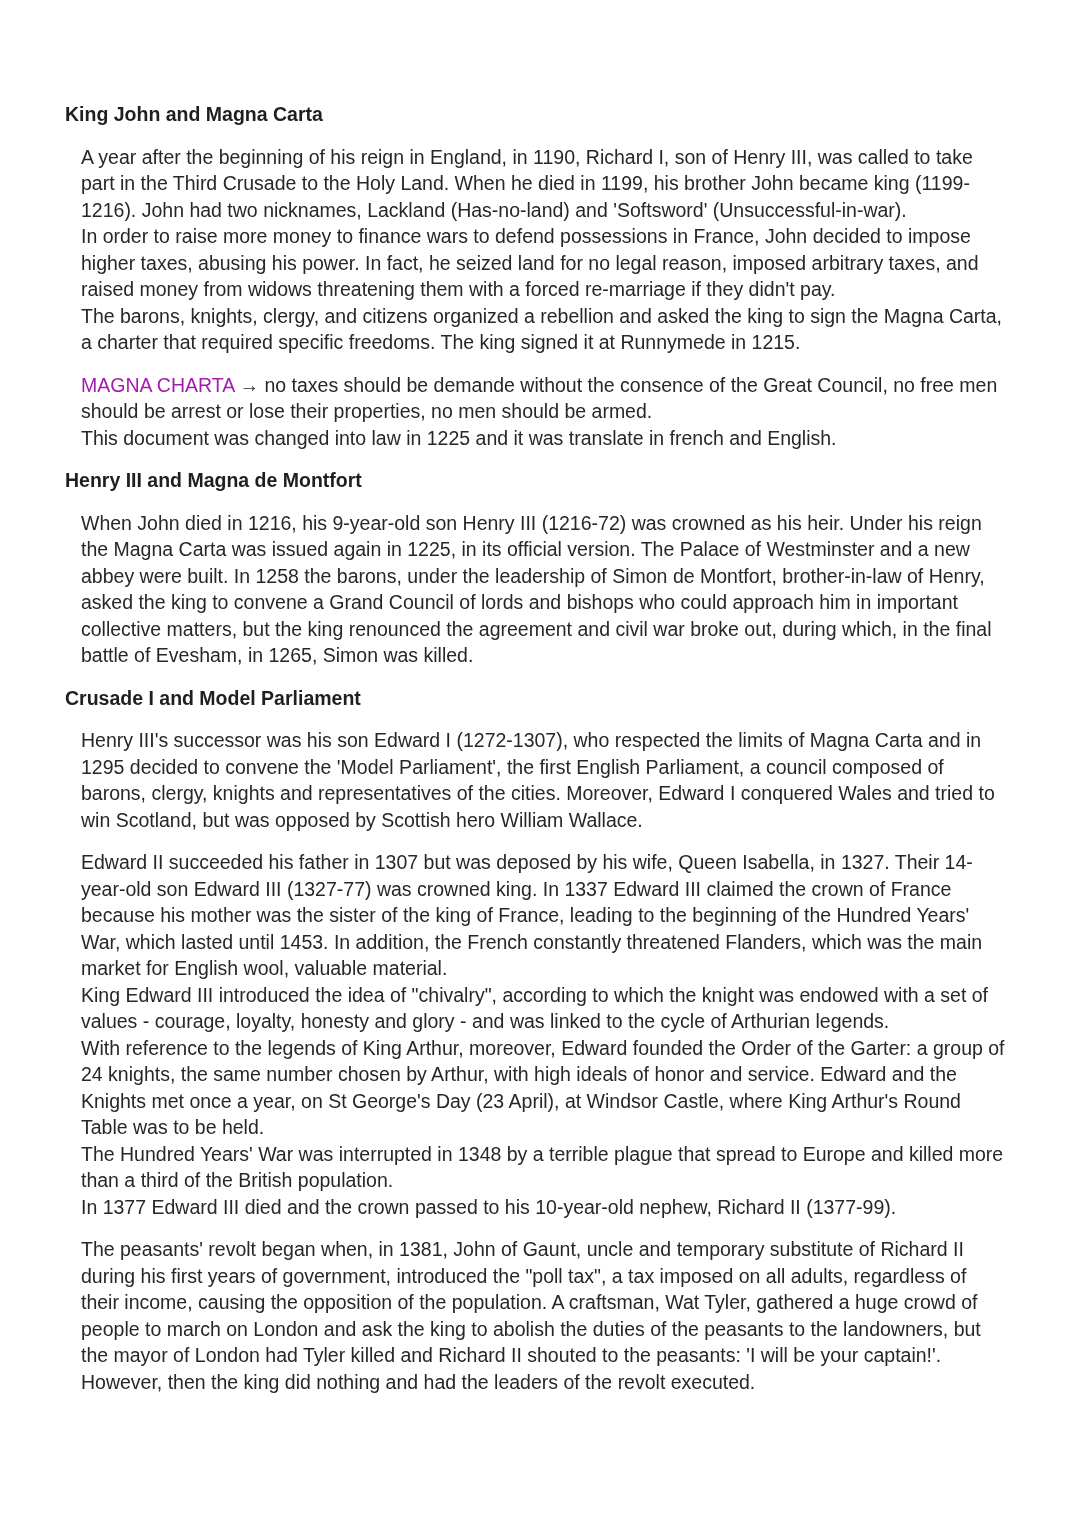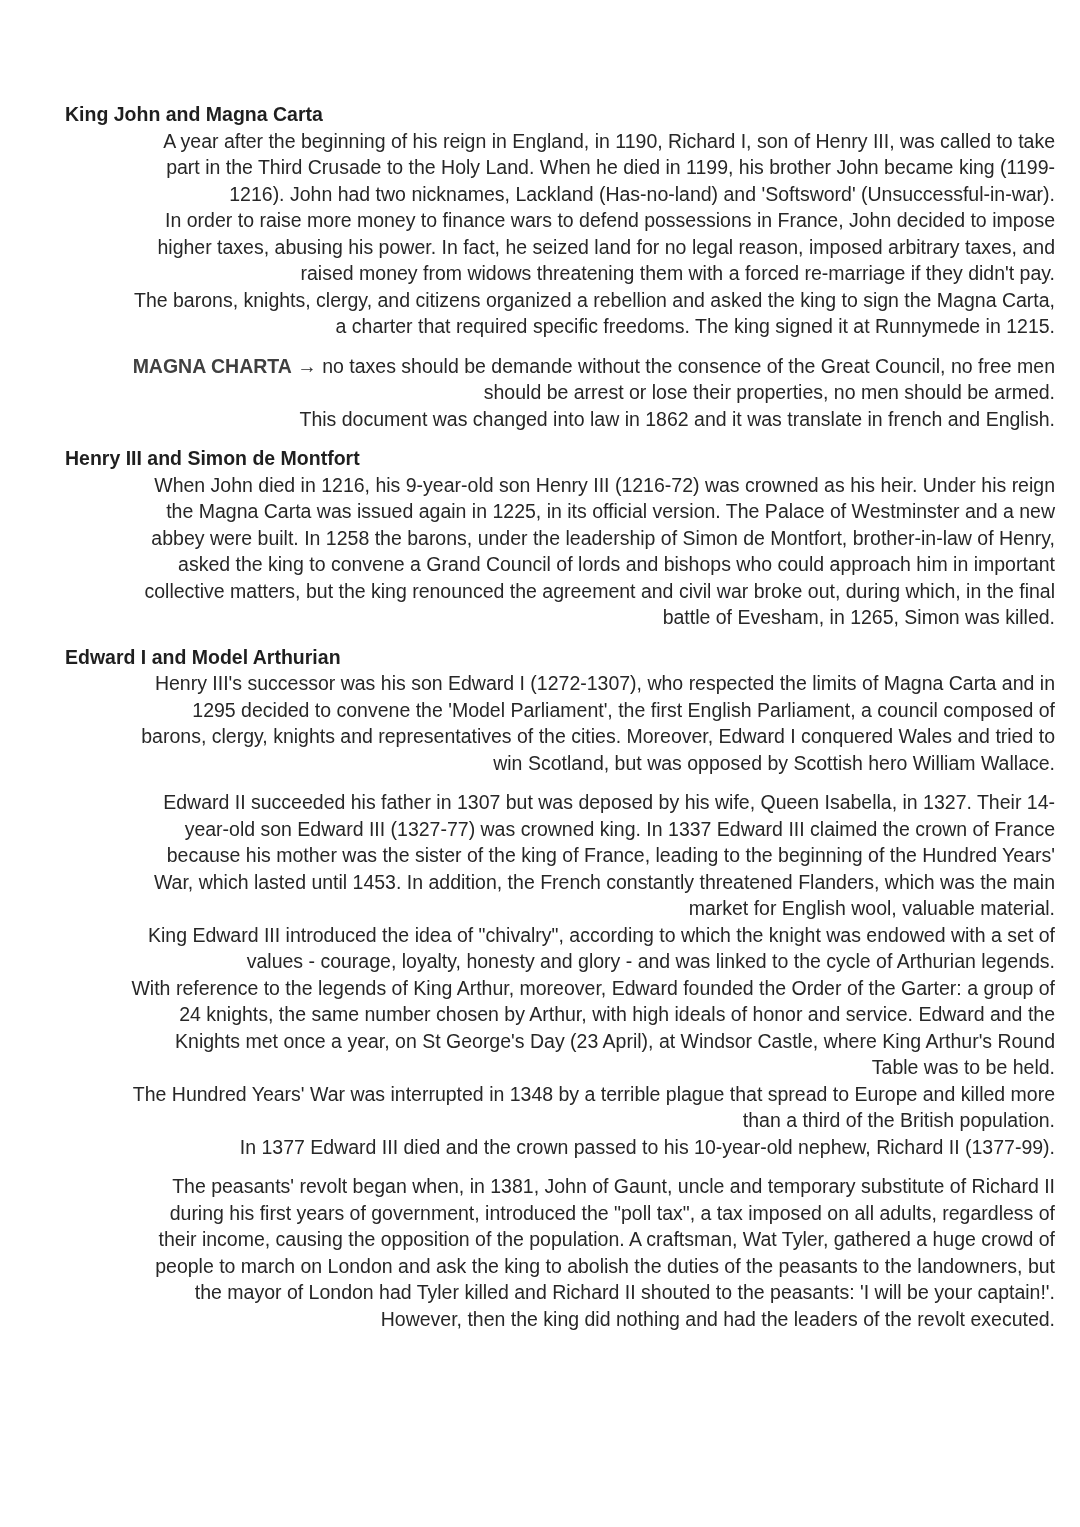--- a/index.html
+++ b/index.html
@@ -26,27 +26,26 @@
     margin: 0 0 13px 0;
   }
   .section-heading {
     font-size: inherit;
     line-height: inherit;
     font-weight: 700;
     margin: 0;
     color: #1f1f1f;
   }
   .section-body {
-    margin: 0;
+    margin: 16px;
     white-space: pre-line;
-    text-align: right;
   }
   .bold-lead {
-    font-weight: 700;
-    color: #404040;
+    font-weight: 400;
+    color: #a21caf;
   }
 </style>
 </head>
 <body>
 
 <div class="page">
 
   <section class="doc-section">
     <h2 class="section-heading">King John and Magna Carta</h2>
     <p class="section-body">A year after the beginning of his reign in England, in 1190, Richard I, son of Henry III, was called to take
@@ -55,35 +54,35 @@
 In order to raise more money to finance wars to defend possessions in France, John decided to impose
 higher taxes, abusing his power. In fact, he seized land for no legal reason, imposed arbitrary taxes, and
 raised money from widows threatening them with a forced re-marriage if they didn't pay.
 The barons, knights, clergy, and citizens organized a rebellion and asked the king to sign the Magna Carta,
 a charter that required specific freedoms. The king signed it at Runnymede in 1215.</p>
   </section>
 
   <section class="doc-section">
     <p class="section-body"><span class="bold-lead">MAGNA CHARTA</span><span> → no taxes should be demande without the consence of the Great Council, no free men
 should be arrest or lose their properties, no men should be armed.
-This document was changed into law in 1862 and it was translate in french and English.</span></p>
+This document was changed into law in 1225 and it was translate in french and English.</span></p>
   </section>
 
   <section class="doc-section">
-    <h2 class="section-heading">Henry III and Simon de Montfort</h2>
+    <h2 class="section-heading">Henry III and Magna de Montfort</h2>
     <p class="section-body">When John died in 1216, his 9-year-old son Henry III (1216-72) was crowned as his heir. Under his reign
 the Magna Carta was issued again in 1225, in its official version. The Palace of Westminster and a new
 abbey were built. In 1258 the barons, under the leadership of Simon de Montfort, brother-in-law of Henry,
 asked the king to convene a Grand Council of lords and bishops who could approach him in important
 collective matters, but the king renounced the agreement and civil war broke out, during which, in the final
 battle of Evesham, in 1265, Simon was killed.</p>
   </section>
 
   <section class="doc-section">
-    <h2 class="section-heading">Edward I and Model Arthurian</h2>
+    <h2 class="section-heading">Crusade I and Model Parliament</h2>
     <p class="section-body">Henry III's successor was his son Edward I (1272-1307), who respected the limits of Magna Carta and in
 1295 decided to convene the 'Model Parliament', the first English Parliament, a council composed of
 barons, clergy, knights and representatives of the cities. Moreover, Edward I conquered Wales and tried to
 win Scotland, but was opposed by Scottish hero William Wallace.</p>
   </section>
 
   <section class="doc-section">
     <p class="section-body">Edward II succeeded his father in 1307 but was deposed by his wife, Queen Isabella, in 1327. Their 14-
 year-old son Edward III (1327-77) was crowned king. In 1337 Edward III claimed the crown of France
 because his mother was the sister of the king of France, leading to the beginning of the Hundred Years'

